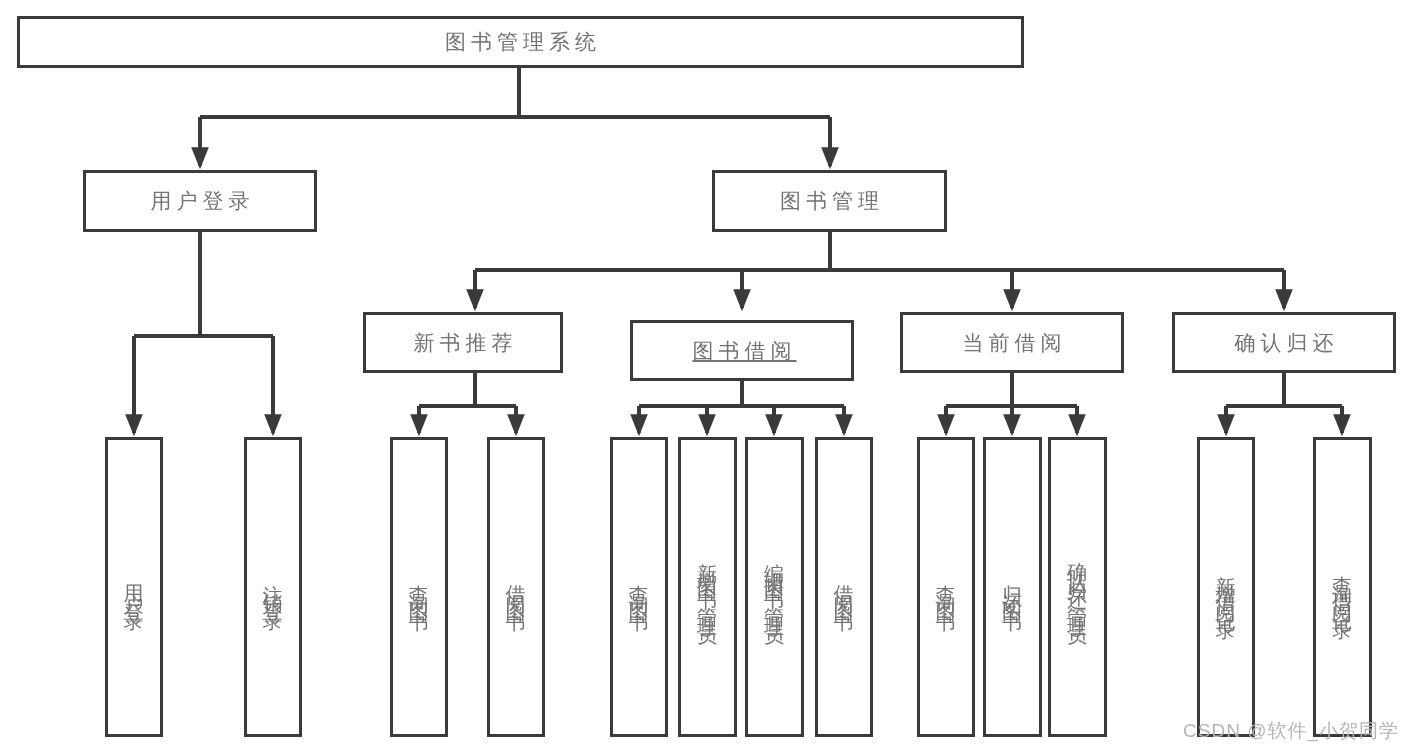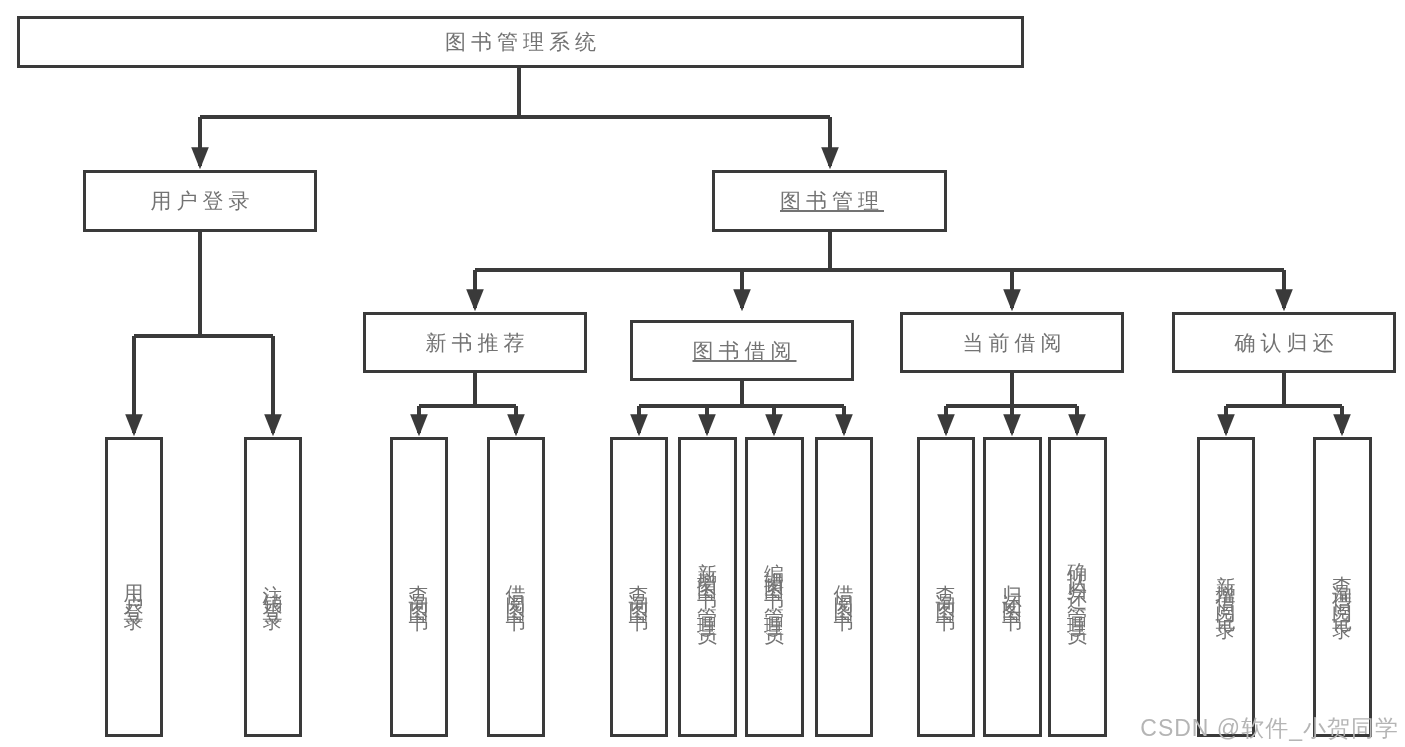--- a/index.html
+++ b/index.html
@@ -43,21 +43,21 @@
     writing-mode: vertical-rl;
     text-orientation: mixed;
     font-size: 20px;
     letter-spacing: 9px;
     line-height: 1;
   }
   .watermark {
     position: absolute;
     right: 6px;
     bottom: 3px;
-    font-size: 23px;
+    font-size: 19px;
     color: #b5b5b5;
     letter-spacing: 1px;
     z-index: 3;
     white-space: nowrap;
   }
 </style>
 </head>
 <body>
 
 <div class="stage">
@@ -99,23 +99,23 @@
       <path d="M1012 406 V433" marker-end="url(#ah)"></path>
       <path d="M1077 406 V433" marker-end="url(#ah)"></path>
       <path d="M1226 406 V433" marker-end="url(#ah)"></path>
       <path d="M1342 406 V433" marker-end="url(#ah)"></path>
     </g>
   </svg>
 
   <div class="box h" style="left:17px; top:16px; width:1007px; height:52px;">图书管理系统</div>
 
   <div class="box h" style="left:83px; top:170px; width:234px; height:62px;">用户登录</div>
-  <div class="box h" style="left:712px; top:170px; width:235px; height:62px;text-decoration:underline;">图书管理</div>
+  <div class="box h" style="left:712px; top:170px; width:235px; height:62px;">图书管理</div>
 
-  <div class="box h" style="left:363px; top:312px; width:224px; height:61px;">新书推荐</div>
+  <div class="box h" style="left:363px; top:312px; width:200px; height:61px;">新书推荐</div>
   <div class="box h" style="left:630px; top:320px; width:224px; height:61px;text-decoration:underline;">图书借阅</div>
   <div class="box h" style="left:900px; top:312px; width:224px; height:61px;">当前借阅</div>
   <div class="box h" style="left:1172px; top:312px; width:224px; height:61px;">确认归还</div>
 
   <div class="box v" style="left:105px; top:437px; width:58px; height:300px;">用户登录</div>
   <div class="box v" style="left:244px; top:437px; width:58px; height:300px;">注销登录</div>
 
   <div class="box v" style="left:390px; top:437px; width:58px; height:300px;">查询图书</div>
   <div class="box v" style="left:487px; top:437px; width:58px; height:300px;">借阅图书</div>
 

